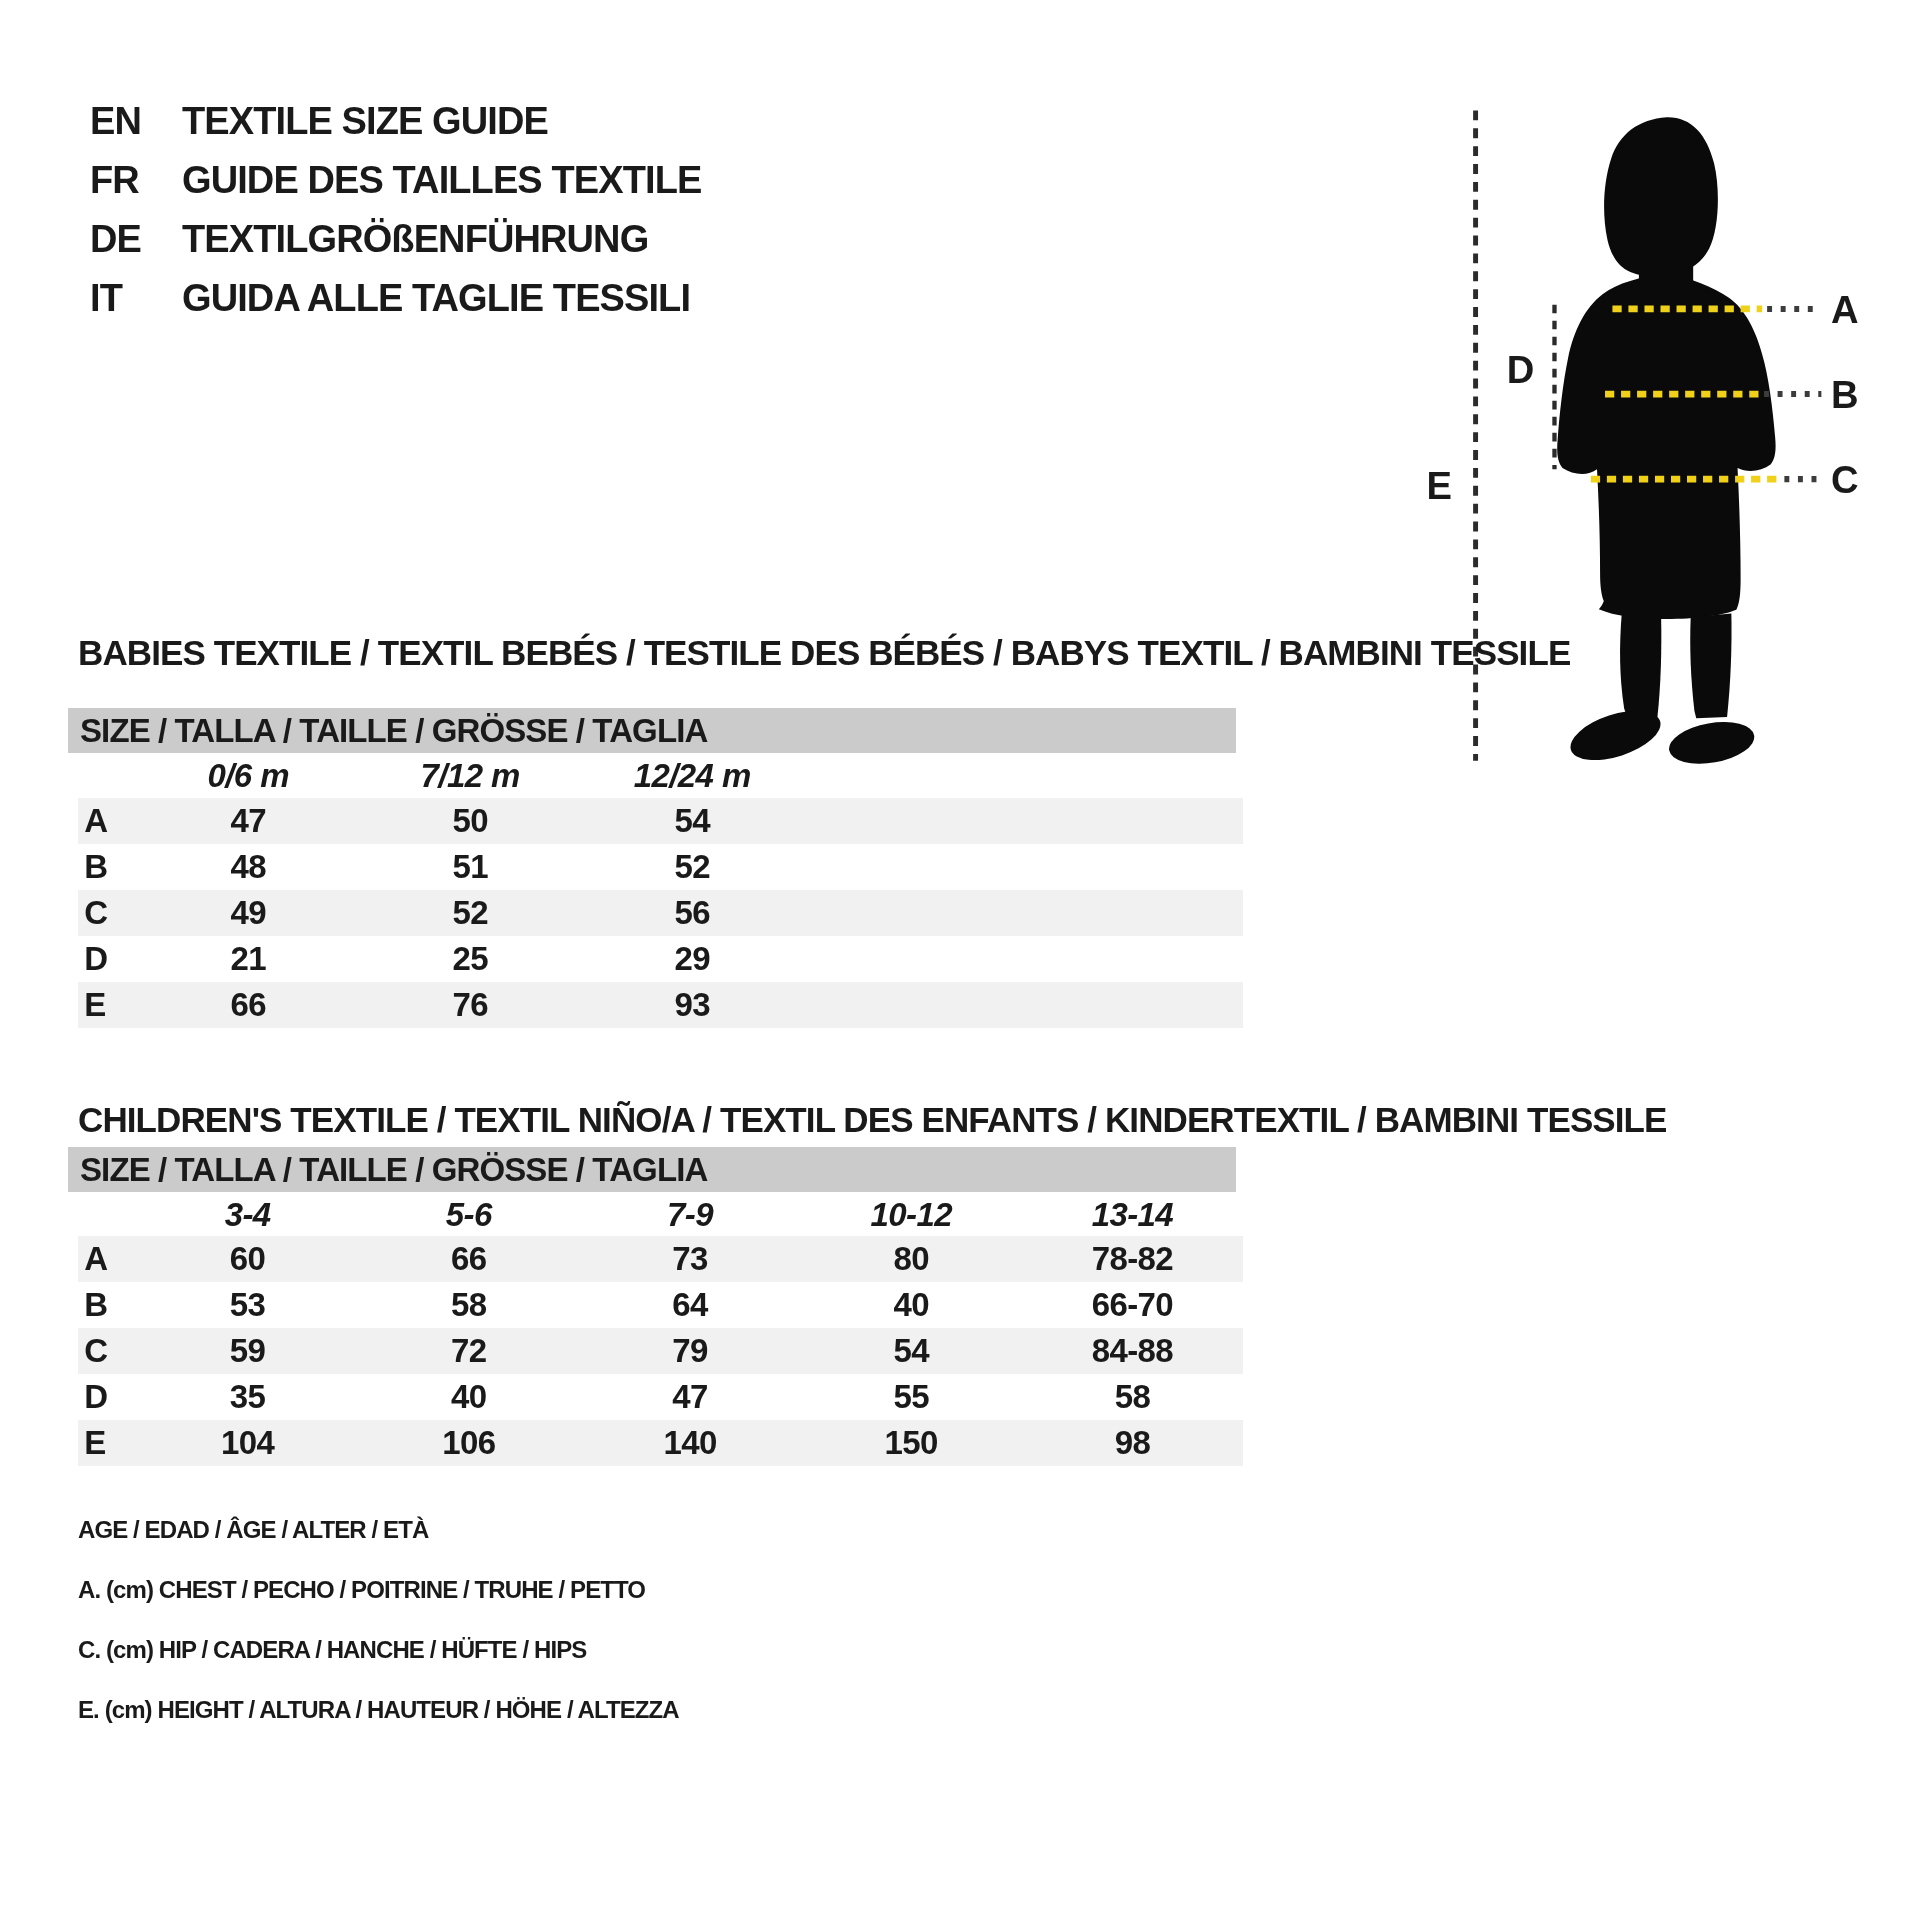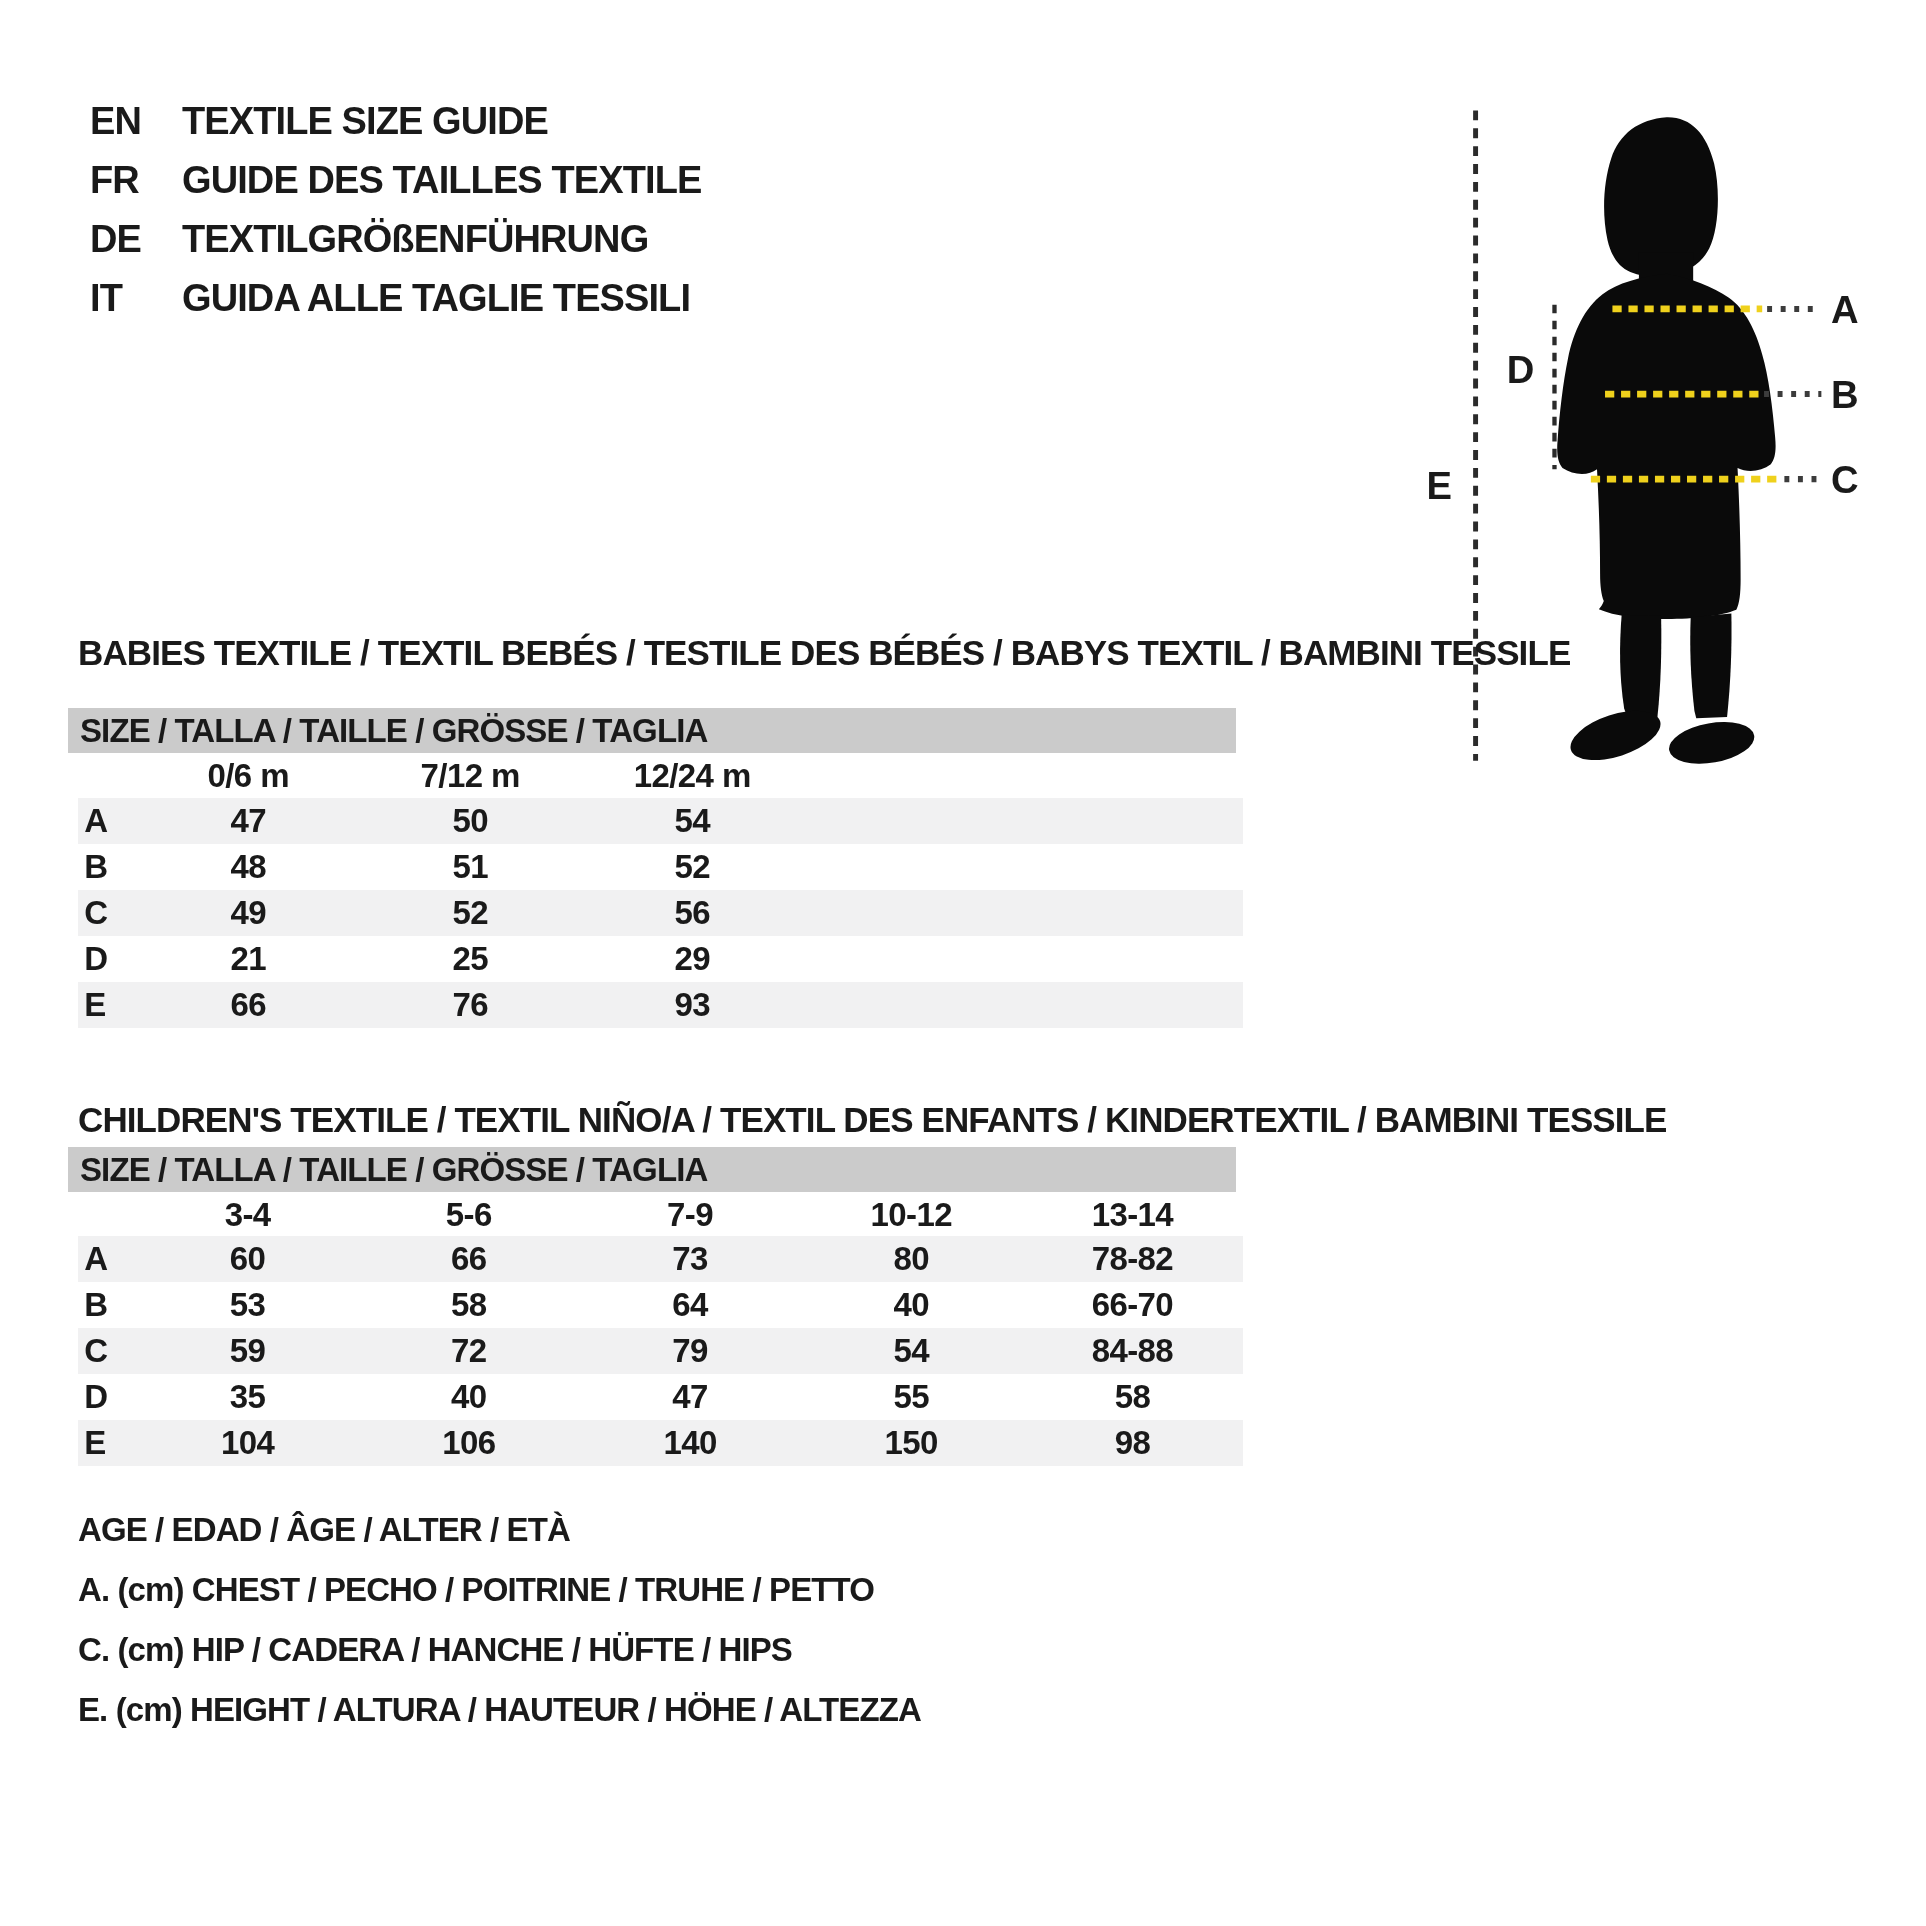--- a/index.html
+++ b/index.html
@@ -28,31 +28,31 @@
   .size-bar {
     left: 68px; width: 1156px; height: 45px; line-height: 45px;
     background: var(--bar_gray, #cbcbcb);
     padding-left: 12px; font-size: 33px;
   }
   .babies-bar { top: 708px; }
   .children-bar { top: 1147px; }
 
   
   .trow { display: flex; width: 1165px; height: 46px; line-height: 46px; font-size: 33px; font-weight: 700; letter-spacing: -0.6px; }
-  .cols-row { height: 45px; line-height: 45px; }
+  .cols-row { height: 45px; line-height: 45px; font-style: italic; }
   .rl { width: 53px; padding-left: 6.2px; }
   .cell { width: 222px; text-align: center; }
   .babies-cols { left: 78px; top: 753px; }
   .babies-rows { left: 78px; top: 798px; }
   .children-cols { left: 78px; top: 1192px; }
   .children-rows { left: 78px; top: 1236px; }
   .rows .trow:nth-child(odd) { background: var(--stripe_gray, #f1f1f1); }
 
   
-  .legend { left: 78px; top: 1500px; font-size: 33px; }
+  .legend { left: 78px; top: 1500px; font-size: 24px; }
   .legend-line { height: 60px; line-height: 60px; }
 
   
   .figure { left: 1417px; top: 92px; }
   .sil { fill: #0a0a0a; }
   .vline { stroke: #2b2b2b; fill: none; }
   .yellow-line { stroke: var(--accent_yellow, #efd11c); fill: none; }
   .dark-line { stroke: #3c3c3c; fill: none; }
   .mlabel { font-weight: 700; font-size: 62px; fill: var(--ink, #1a1a1a); }
 </style>

